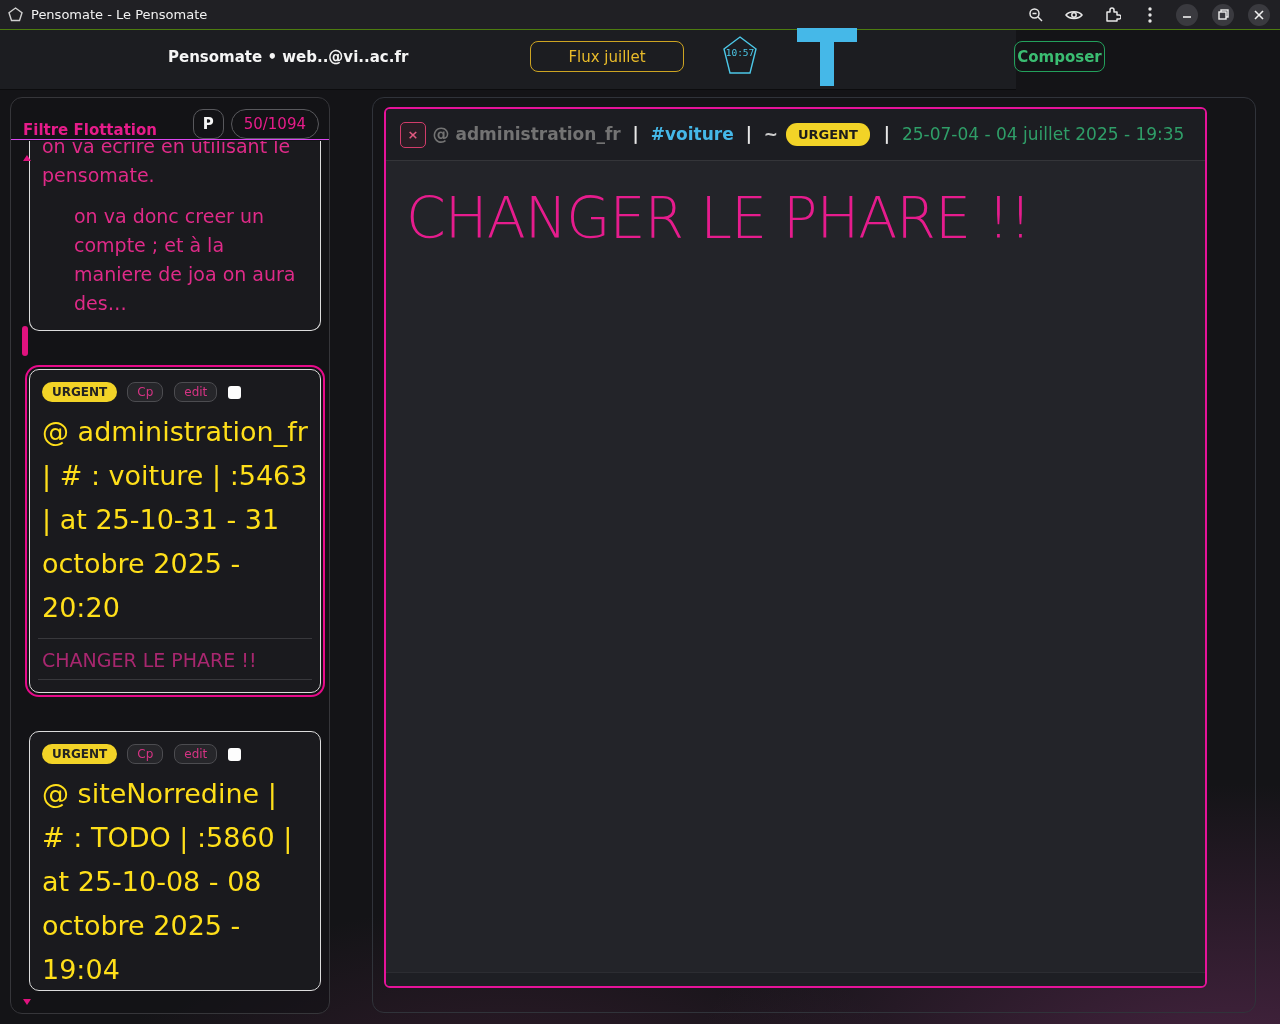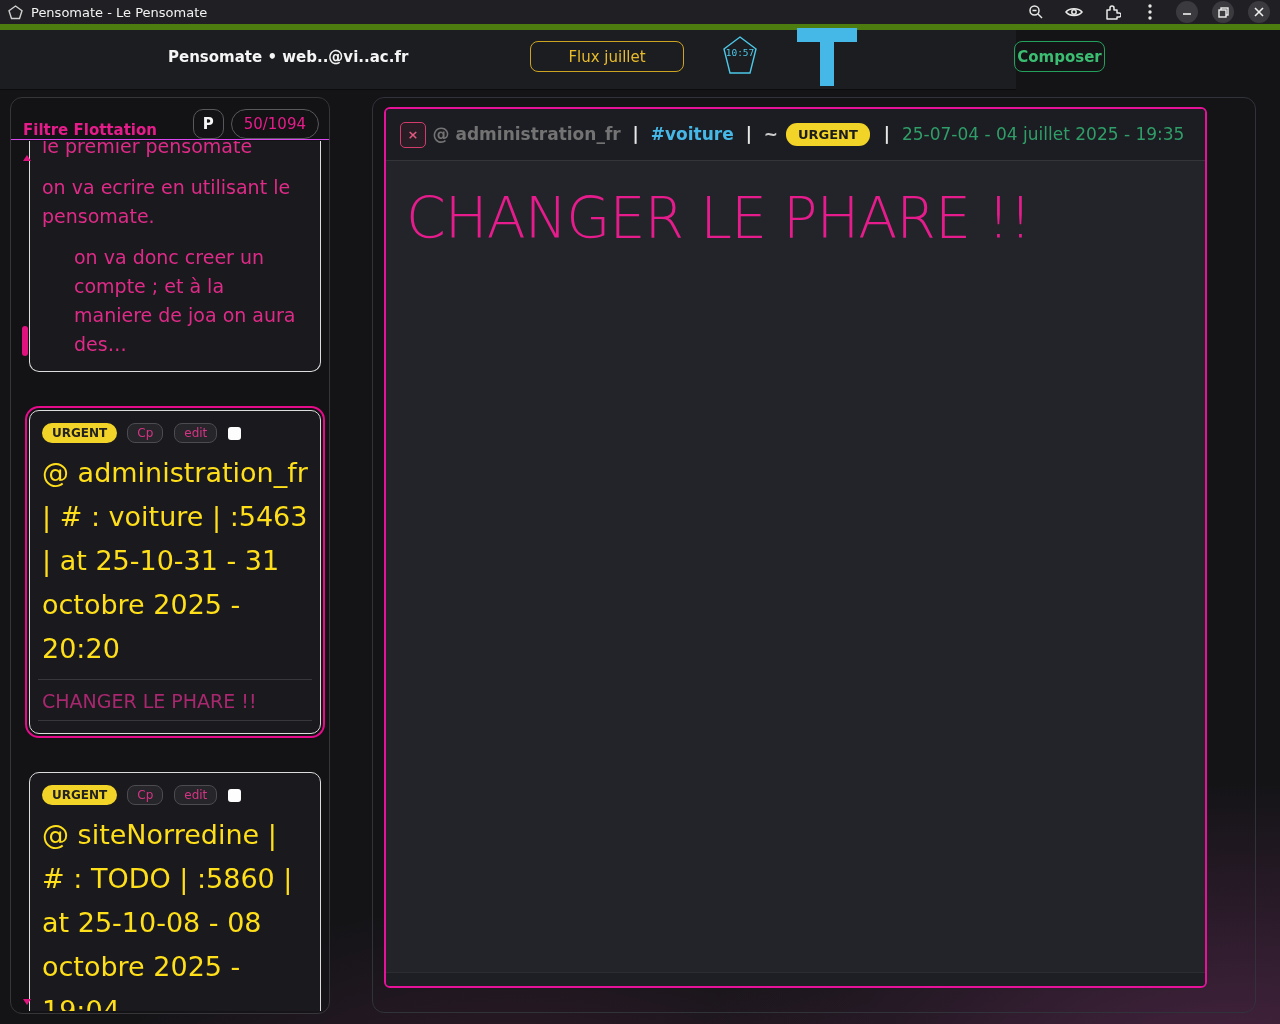--- a/index.html
+++ b/index.html
@@ -12,21 +12,21 @@
       #141417;
     color:#e8e8e8;
     position:relative;
   }
   .sr-only { position:absolute; width:1px; height:1px; overflow:hidden; clip:rect(0 0 0 0); }
 
   
   .titlebar {
     position:absolute; top:0; left:0; width:1280px; height:30px;
     background:#202024; display:flex; align-items:center;
-    border-bottom:6px solid #4d7c0f;
+    border-bottom:1px solid #4d7c0f;
   }
   .titlebar .app-icon { margin:0 8px 0 8px; display:flex; }
   .titlebar .title { font-size:13px; color:#f2f2f2; }
   .titlebar .tb-spacer { flex:1; }
   .tb-iconbtn {
     width:28px; height:24px; display:flex; align-items:center; justify-content:center;
     margin:0 5px; cursor:pointer;
   }
   .win-btn {
     width:22px; height:22px; border-radius:50%; background:#3a3a3f;
@@ -235,21 +235,20 @@
   </div>
 
   <div class="card-list">
     <span class="scroll-up-arrow"></span>
     <span class="scroll-thumb"></span>
     <span class="scroll-down-arrow"></span>
 
     <div class="cards">
 
       <div class="s-card first">
-        <p class="note-line">le premier pensomate</p>
         <p class="note-line">on va ecrire en utilisant le pensomate.</p>
         <p class="note-line">on va donc creer un compte ; et à la maniere de joa on aura des…</p>
       </div>
 
       <div class="s-card selected">
         <div class="badge-row">
           <span class="badge-urgent">URGENT</span>
           <button class="chip">Cp</button>
           <button class="chip">edit</button>
           <button class="mini-check"></button>

